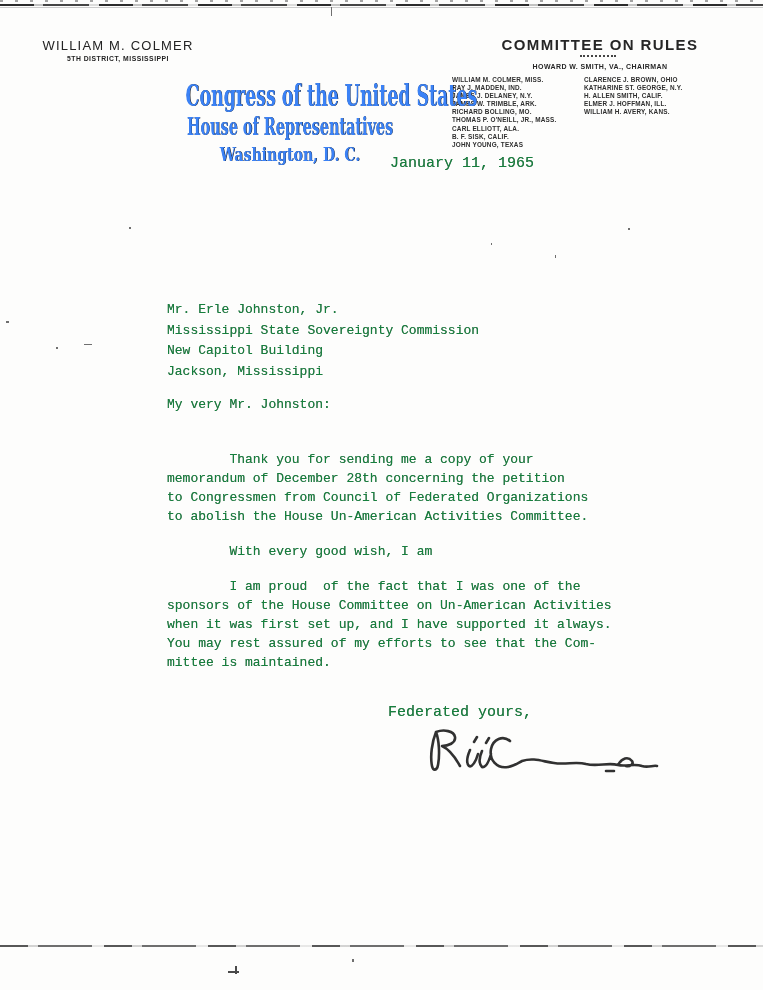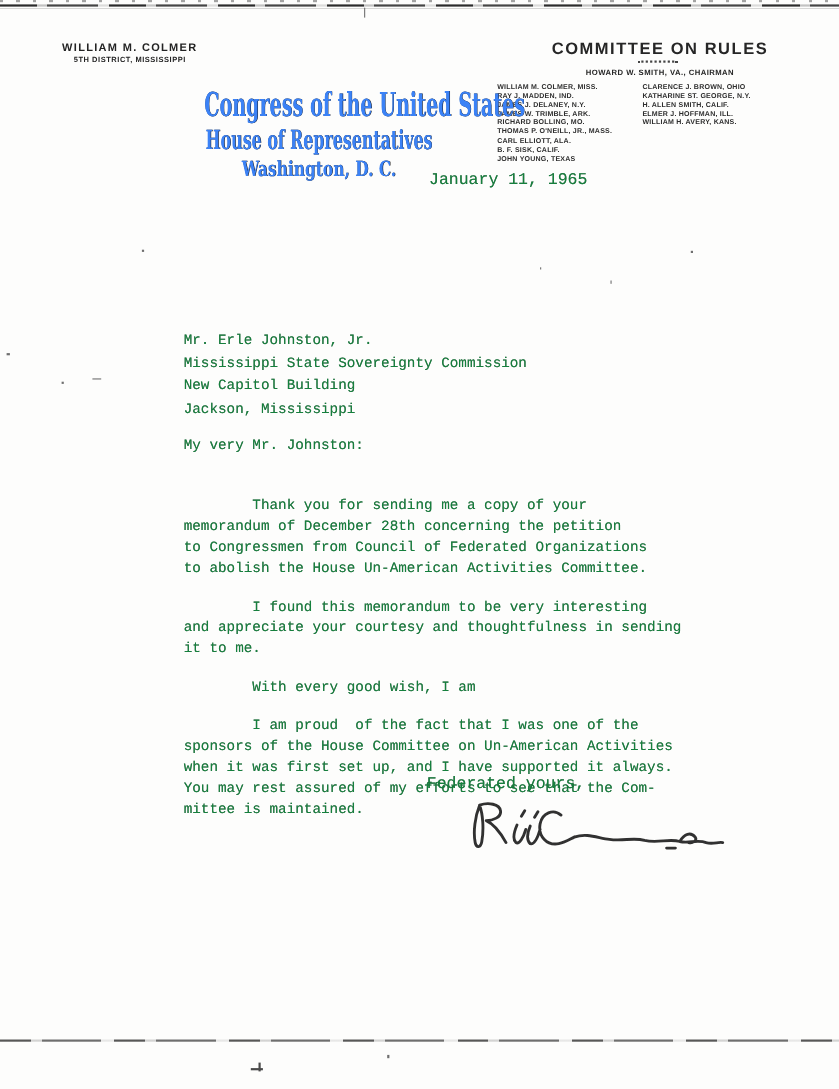--- a/index.html
+++ b/index.html
@@ -27,21 +27,21 @@
     background:
       repeating-linear-gradient(90deg,#3a3a3a 0 28px,rgba(58,58,58,.25) 28px 38px,#555 38px 92px,rgba(85,85,85,.15) 92px 104px);
   }
   .speck { position:absolute; background:#6f6f6f; }
   .cross-h { position:absolute; left:228px; top:971px; width:11px; height:2px; background:#4a4a4a; }
   .cross-v { position:absolute; left:235px; top:966px; width:2px; height:8px; background:#4a4a4a; }
 
   
   .sender { position:absolute; left:33px; top:38px; width:170px; text-align:center;
             font-family:"Liberation Sans","DejaVu Sans",sans-serif; color:#232323; }
-  .sender-name { font-size:10px; font-weight:bold; letter-spacing:1.2px; white-space:nowrap; }
+  .sender-name { font-size:13px; font-weight:normal; letter-spacing:1.2px; white-space:nowrap; }
   .sender-district { font-size:6.8px; font-weight:bold; letter-spacing:.5px; margin-top:2px; white-space:nowrap; }
 
   
   .committee { position:absolute; left:440px; top:36px; width:320px;
                font-family:"Liberation Sans","DejaVu Sans",sans-serif; color:#262626; }
   .committee-title { position:absolute; left:60px; top:0; width:200px; text-align:center;
                      font-size:15px; font-weight:bold; letter-spacing:1.4px; white-space:nowrap; }
   .committee-divider { position:absolute; left:140px; top:19px; width:36px; border-top:2px dotted #444; }
   .committee-chairman { position:absolute; left:35px; top:27px; width:250px; text-align:center;
                         font-size:7px; font-weight:bold; letter-spacing:.4px; white-space:nowrap; }
@@ -130,23 +130,20 @@
   <div class="typed recipient">Mr. Erle Johnston, Jr.
 Mississippi State Sovereignty Commission
 New Capitol Building
 Jackson, Mississippi</div>
   <div class="typed salutation">My very Mr. Johnston:</div>
   <div class="letter-body">
       <div class="typed para">        Thank you for sending me a copy of your
 memorandum of December 28th concerning the petition
 to Congressmen from Council of Federated Organizations
 to abolish the House Un-American Activities Committee.</div>
-      <div class="typed para">        I found this memorandum to be very interesting
-and appreciate your courtesy and thoughtfulness in sending
-it to me.</div>
       <div class="typed para">        With every good wish, I am</div>
       <div class="typed para">        I am proud  of the fact that I was one of the
 sponsors of the House Committee on Un-American Activities
 when it was first set up, and I have supported it always.
 You may rest assured of my efforts to see that the Com-
 mittee is maintained.</div>
     </div>
   <div class="typed closing">Federated yours,</div>
 
   <svg class="signature" width="240" height="54" viewBox="0 0 240 54">

